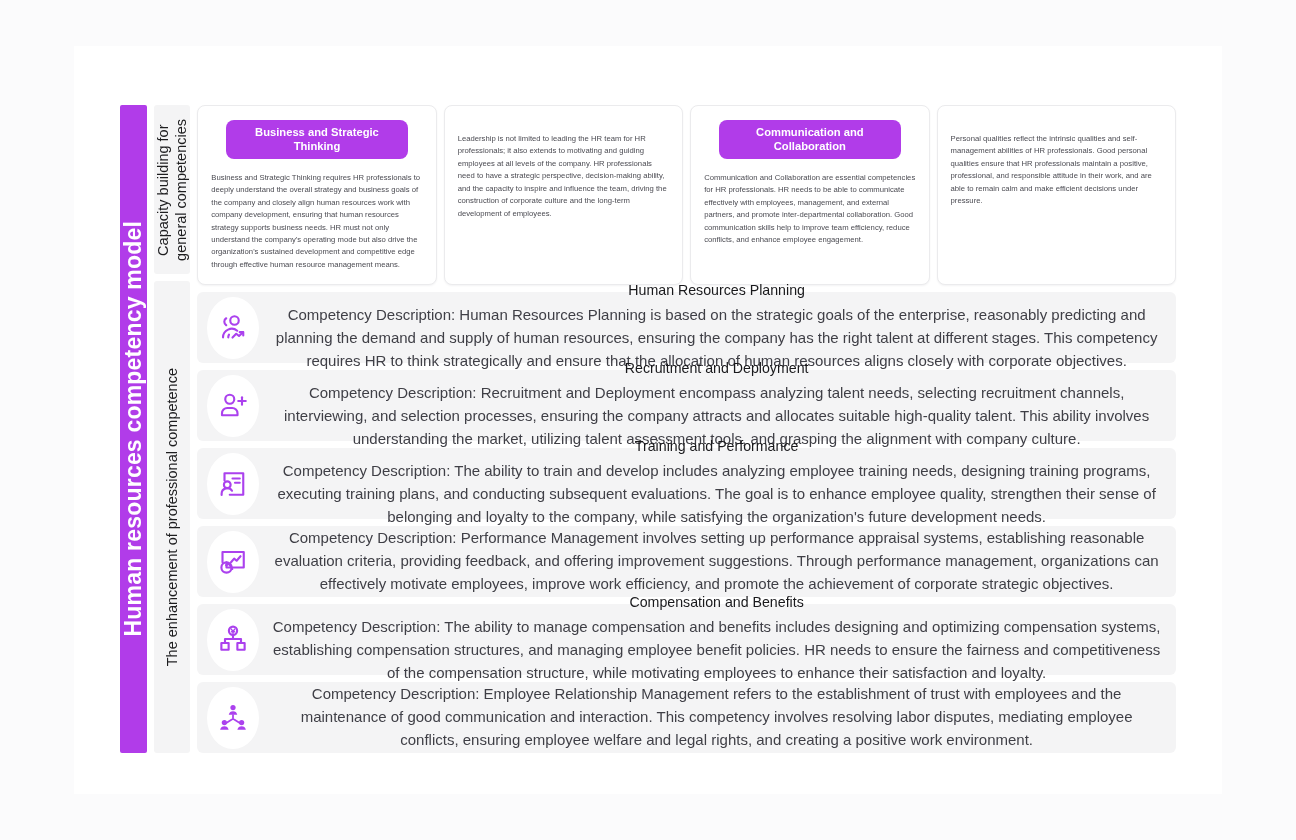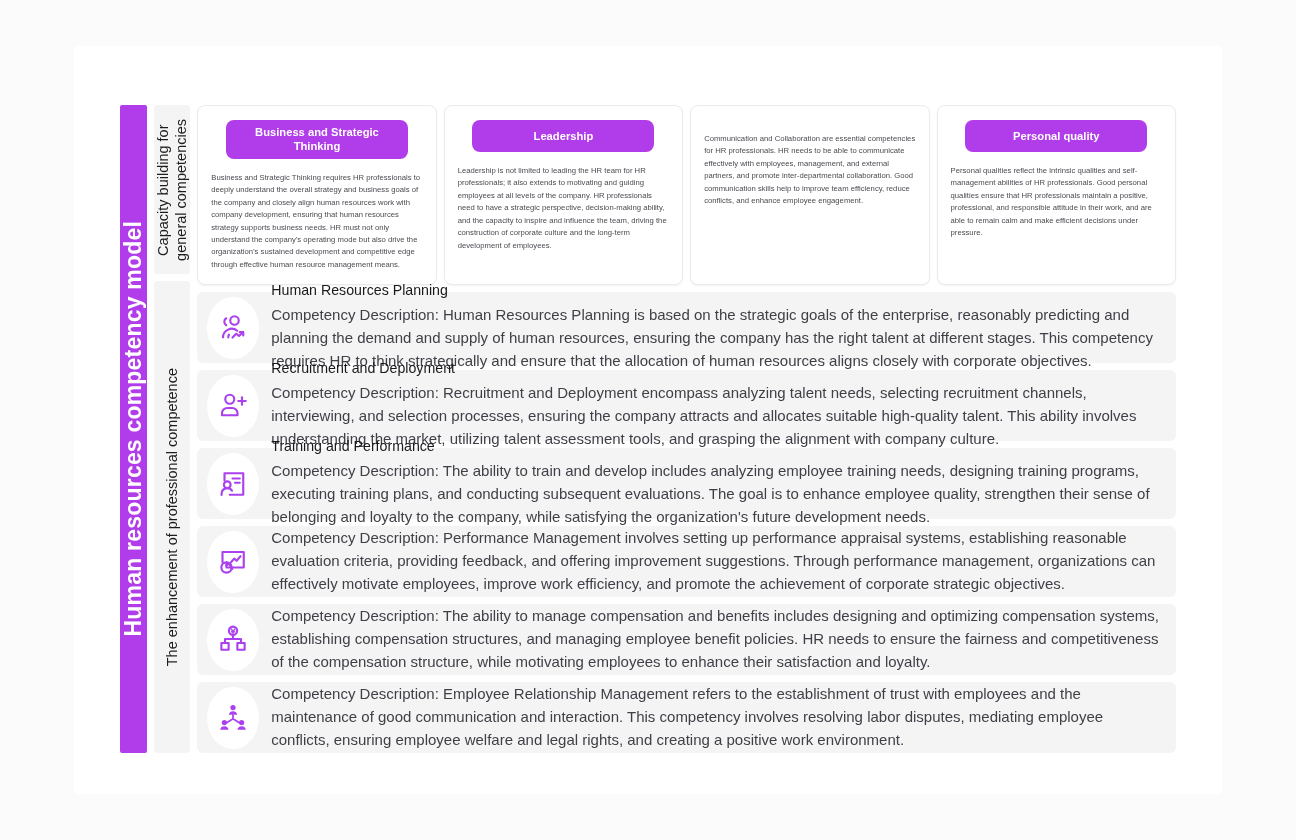--- a/index.html
+++ b/index.html
@@ -132,20 +132,21 @@
     line-height: 1.62;
     text-align: left;
   }
 
   
   .list-col {
     flex: 1 1 auto;
     display: flex;
     flex-direction: column;
     gap: 7px;
+    text-align: center;
   }
   .lrow {
     flex: 1 1 0;
     background: #f4f4f5;
     border-radius: 6px;
     display: flex;
     align-items: center;
     padding: 6px 14px 6px 10px;
     box-sizing: border-box;
     min-height: 0;
@@ -199,30 +200,29 @@
     <div class="content-col">
 
       <div class="card-row">
 
         <div class="gcard">
           <div class="gcard-chip">Business and Strategic Thinking</div>
           <div class="gcard-body">Business and Strategic Thinking requires HR professionals to deeply understand the overall strategy and business goals of the company and closely align human resources work with company development, ensuring that human resources strategy supports business needs. HR must not only understand the company's operating mode but also drive the organization's sustained development and competitive edge through effective human resource management means.</div>
         </div>
 
         <div class="gcard">
-          <div class="gcard-chip">Leadership</div>
           <div class="gcard-body">Leadership is not limited to leading the HR team for HR professionals; it also extends to motivating and guiding employees at all levels of the company. HR professionals need to have a strategic perspective, decision-making ability, and the capacity to inspire and influence the team, driving the construction of corporate culture and the long-term development of employees.</div>
         </div>
 
         <div class="gcard">
+          <div class="gcard-chip">Communication and Collaboration</div>
           <div class="gcard-body">Communication and Collaboration are essential competencies for HR professionals. HR needs to be able to communicate effectively with employees, management, and external partners, and promote inter-departmental collaboration. Good communication skills help to improve team efficiency, reduce conflicts, and enhance employee engagement.</div>
         </div>
 
         <div class="gcard">
-          <div class="gcard-chip">Personal quality</div>
           <div class="gcard-body">Personal qualities reflect the intrinsic qualities and self-management abilities of HR professionals. Good personal qualities ensure that HR professionals maintain a positive, professional, and responsible attitude in their work, and are able to remain calm and make efficient decisions under pressure.</div>
         </div>
 
       </div>
 
       <div class="list-col">
 
         <div class="lrow">
           <div class="lrow-iconwrap">
             <svg width="30" height="30" viewBox="0 0 24 24" fill="none" stroke="#ab41ee" stroke-width="1.7" stroke-linecap="round" stroke-linejoin="round">
@@ -293,20 +293,21 @@
               <path d="M10.6 3.3 12 5.1l1.4-1.8" stroke-width="1.2"></path>
               <line x1="12" y1="5.1" x2="12" y2="6.5" stroke-width="1.2"></line>
               <line x1="10.8" y1="5.4" x2="13.2" y2="5.4" stroke-width="1.2"></line>
               <line x1="12" y1="7.9" x2="12" y2="11.2"></line>
               <path d="M5.6 14.2v-3h12.8v3"></path>
               <rect x="2.7" y="14.4" width="5.8" height="5.4"></rect>
               <rect x="15.5" y="14.4" width="5.8" height="5.4"></rect>
             </svg>
           </div>
           <div class="lrow-text">
+            <div class="lrow-title">Compensation and Benefits</div>
             <div class="lrow-desc">Competency Description: The ability to manage compensation and benefits includes designing and optimizing compensation systems, establishing compensation structures, and managing employee benefit policies. HR needs to ensure the fairness and competitiveness of the compensation structure, while motivating employees to enhance their satisfaction and loyalty.</div>
           </div>
         </div>
 
         <div class="lrow">
           <div class="lrow-iconwrap">
             <svg width="30" height="30" viewBox="0 0 24 24" fill="none" stroke="#ab41ee" stroke-width="1.6" stroke-linecap="round" stroke-linejoin="round">
               <circle cx="12" cy="3.6" r="2.1" fill="#ab41ee" stroke="none"></circle>
               <path d="M8.6 9.3a3.5 3.5 0 0 1 6.8 0z" fill="#ab41ee" stroke="none"></path>
               <path d="M12 9.6v3M12 12.6 6.6 16M12 12.6 17.4 16" stroke-width="1.4"></path>

